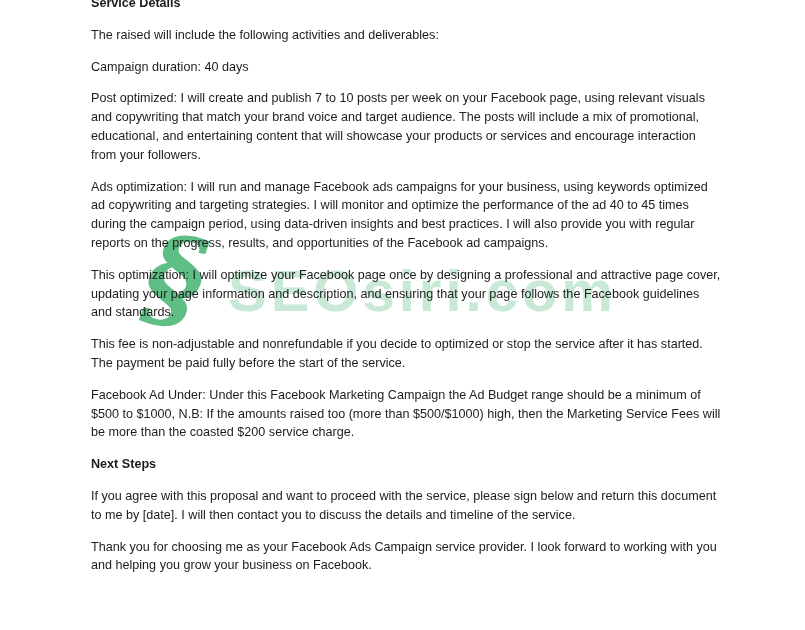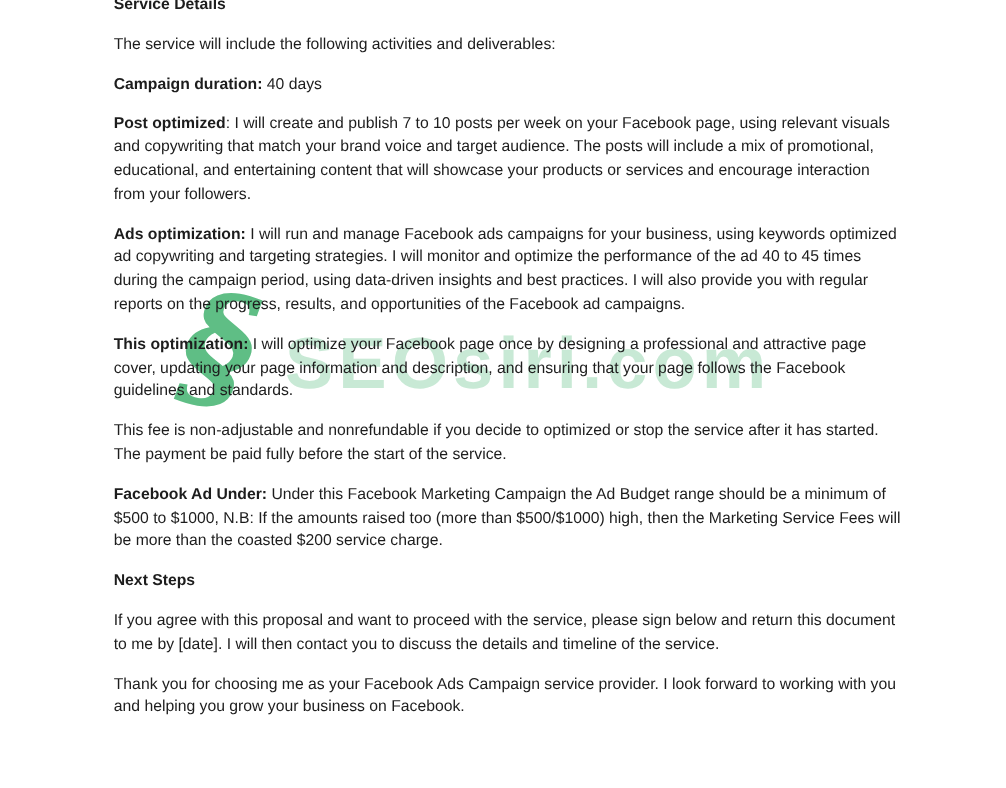--- a/index.html
+++ b/index.html
@@ -57,38 +57,38 @@
     line-height: 18.8px;
     text-align: left;
   }
   .content p {
     margin: 0 0 13px 0;
   }
   .content p.h {
     font-weight: bold;
   }
   .content strong {
-    font-weight: bold;
+    font-weight: normal;
   }
 </style>
 </head>
 <body>
 
 <div class="page">
 
   <div class="watermark">
     <span class="wm-symbol">§</span>
     <span class="wm-text">SEOsiri.com</span>
   </div>
 
   <div class="content">
 
     <p class="h">Service Details</p>
 
-    <p>The service will include the following activities and deliverables:</p>
+    <p>The raised will include the following activities and deliverables:</p>
 
     <p><strong>Campaign duration:</strong><span> 40 days</span></p>
 
     <p><strong>Post optimized</strong><span>: I will create and publish 7 to 10 posts per week on your Facebook page, using relevant visuals and copywriting that match your brand voice and target audience. The posts will include a mix of promotional, educational, and entertaining content that will showcase your products or services and encourage interaction from your followers.</span></p>
 
     <p><strong>Ads optimization:</strong><span> I will run and manage Facebook ads campaigns for your business, using keywords optimized ad copywriting and targeting strategies. I will monitor and optimize the performance of the ad 40 to 45 times during the campaign period, using data-driven insights and best practices. I will also provide you with regular reports on the progress, results, and opportunities of the Facebook ad campaigns.</span></p>
 
     <p><strong>This optimization:</strong><span> I will optimize your Facebook page once by designing a professional and attractive page cover, updating your page information and description, and ensuring that your page follows the Facebook guidelines and standards.</span></p>
 
 

